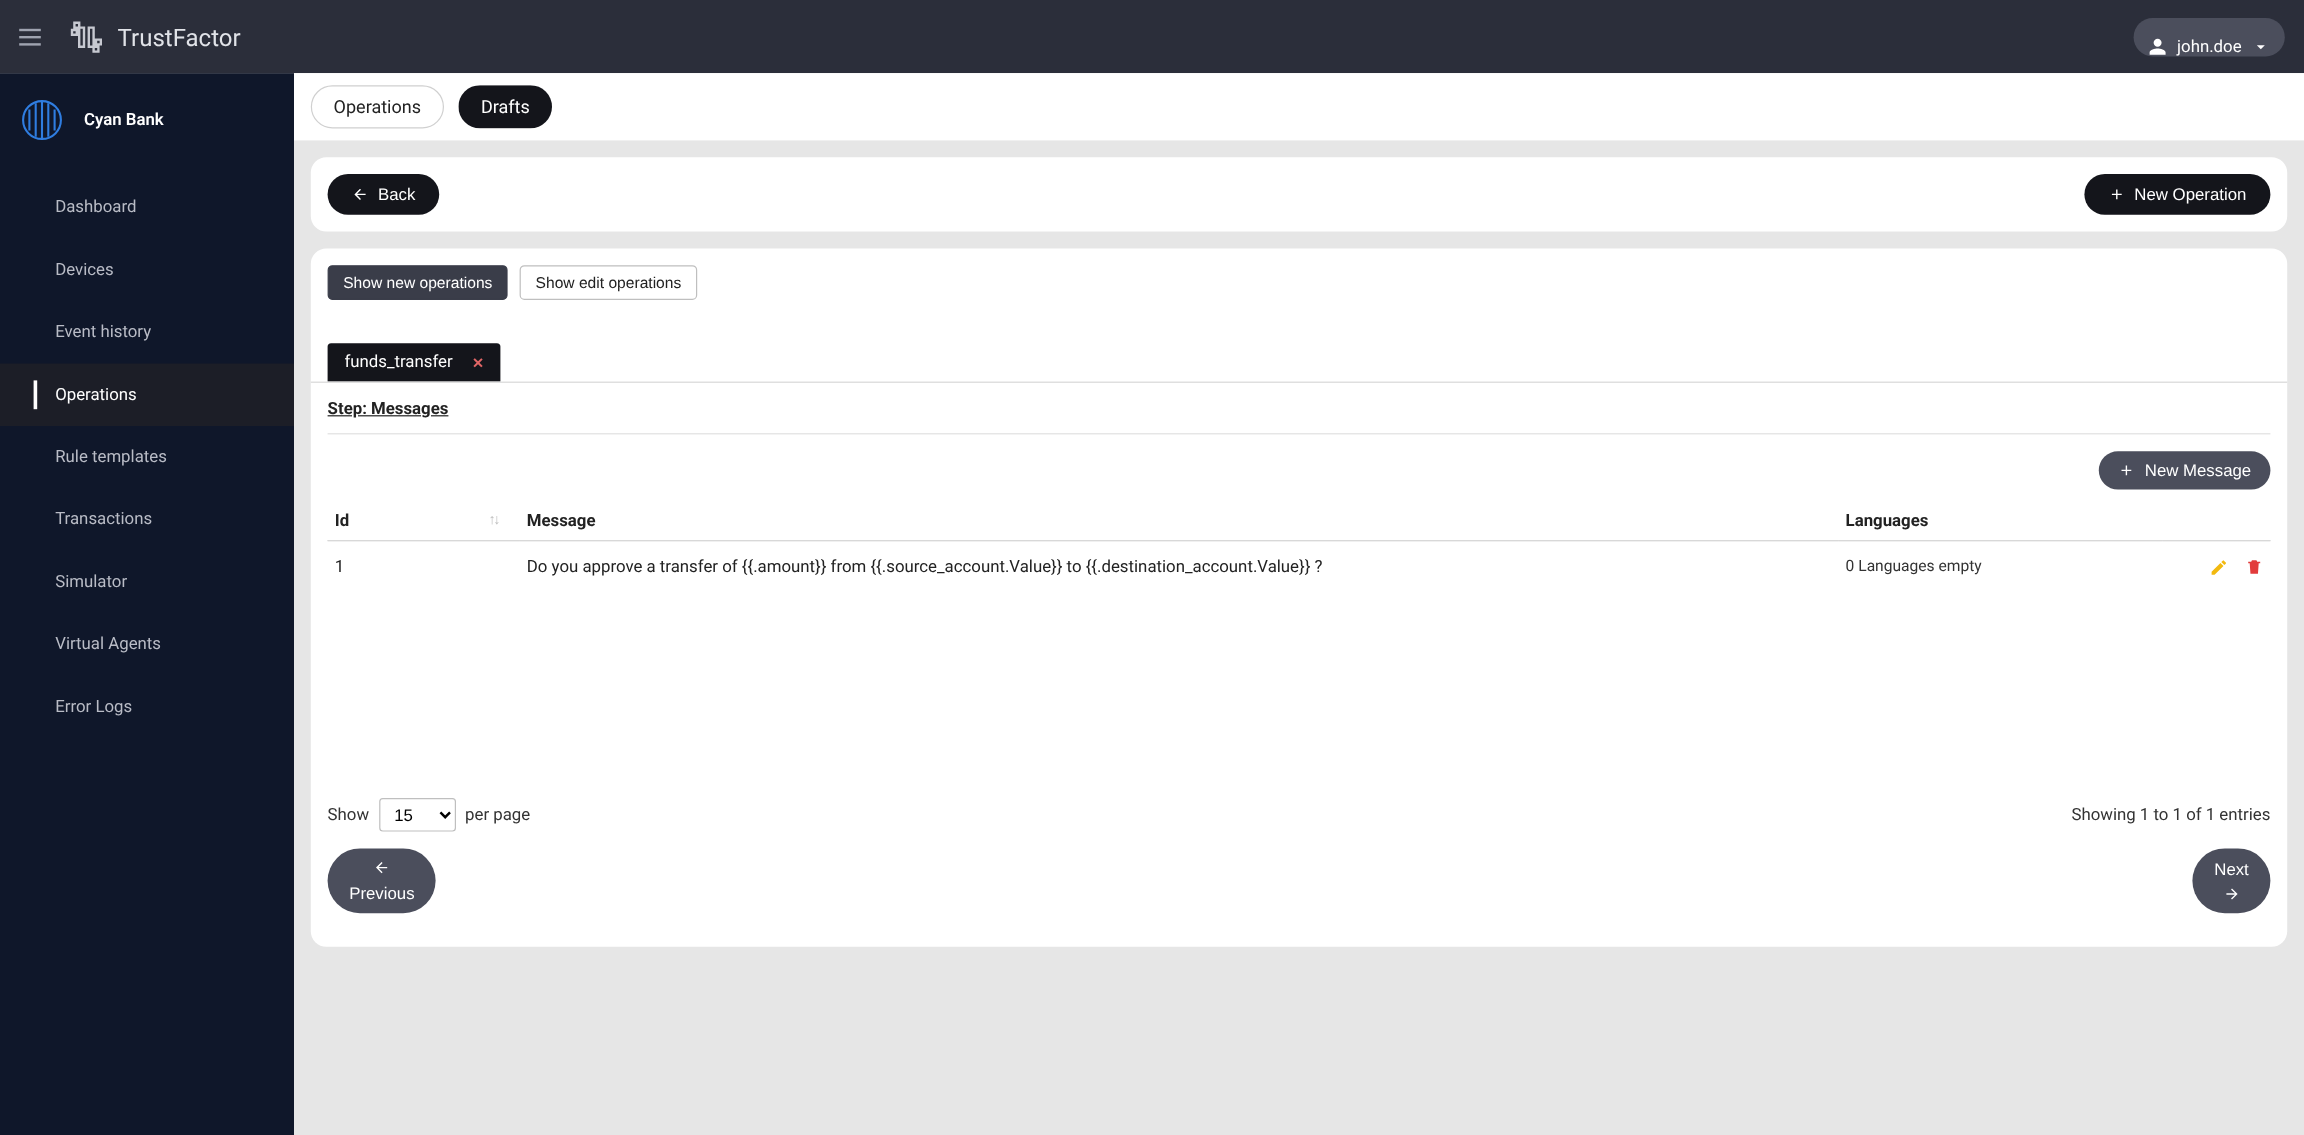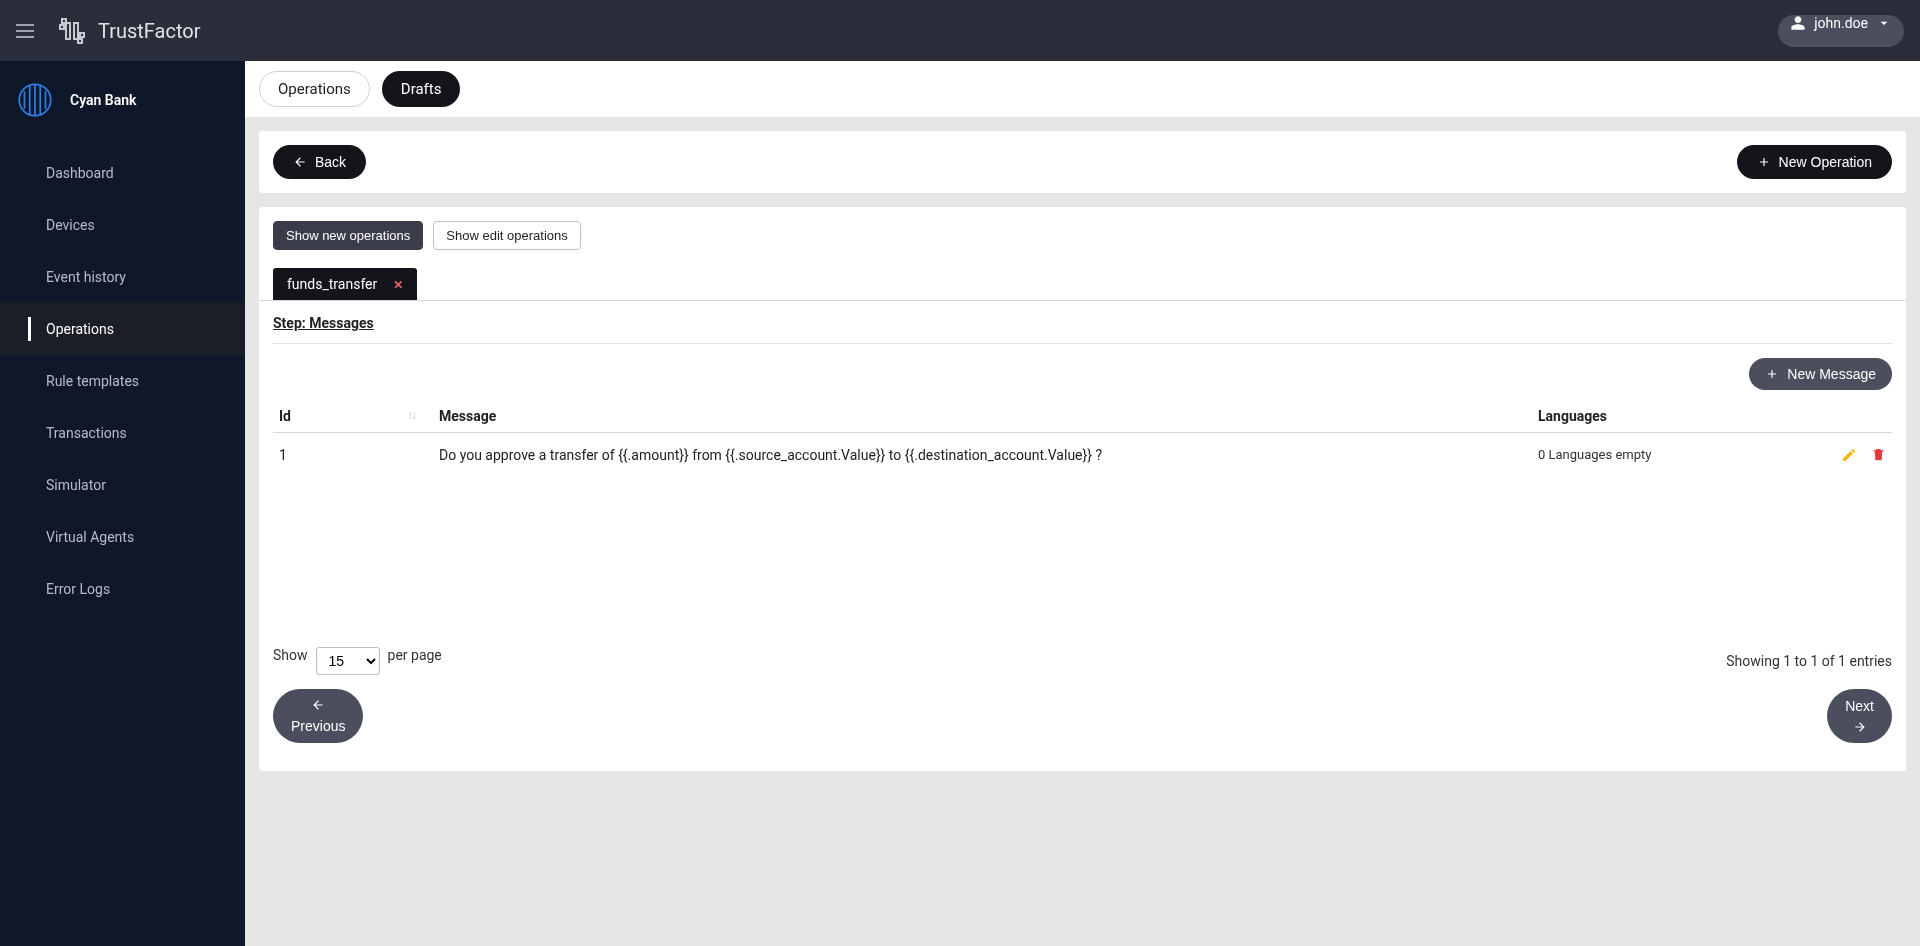--- a/index.html
+++ b/index.html
@@ -7,21 +7,21 @@
 .app { display: flex; flex-direction: column; height: 946px; width: 1920px; }
 
 
 .topbar { background: #2b2e3a; height: 61px; display: flex; align-items: center; padding: 0 16px; justify-content: space-between; }
 .topbar-left { display: flex; align-items: center; gap: 16px; }
 .hamburger { width: 24px; height: 24px; cursor: pointer; display: flex; flex-direction: column; justify-content: center; gap: 4px; }
 .hamburger span { height: 2px; background: #9fa3b0; width: 18px; }
 .logo-wrap { display: flex; align-items: center; gap: 10px; }
 .logo-svg { width: 32px; height: 32px; }
 .brand { color: #e1e3e8; font-size: 20px; font-weight: 400; }
-.user-chip { background: #4b4e5c; color: #fff; border-radius: 18px; height: 32px; display: flex; align-items: flex-start; padding: 0 12px; gap: 8px; cursor: pointer; font-size: 14px; }
+.user-chip { background: #4b4e5c; color: #fff; border-radius: 18px; height: 32px; display: flex; align-items: flex-end; padding: 0 12px; gap: 8px; cursor: pointer; font-size: 14px; }
 .user-chip svg { width: 16px; height: 16px; fill: #fff; }
 .chevron { width: 12px; height: 12px; fill: #fff; }
 
 
 .body { flex: 1; display: flex; min-height: 0; }
 .sidebar { width: 245px; background: #0f172a; display: flex; flex-direction: column; }
 .org { display: flex; align-items: center; gap: 14px; padding: 18px 14px 26px 14px; }
 .org-logo { width: 42px; height: 42px; }
 .org-name { color: #fff; font-size: 14px; font-weight: 600; }
 .nav { list-style: none; }
@@ -32,33 +32,33 @@
 .main { flex: 1; background: #e6e6e6; display: flex; flex-direction: column; min-width: 0; }
 
 
 .tabs-bar { background: #fff; padding: 10px 14px; }
 .pill-tabs { display: flex; gap: 12px; }
 .pill { border-radius: 999px; padding: 8px 18px; font-size: 15px; cursor: pointer; border: 1px solid transparent; }
 .pill.inactive { background: #fff; border-color: #d0d0d0; color: #222; }
 .pill.active { background: #14151b; color: #fff; }
 
 .content { padding: 14px; display: flex; flex-direction: column; gap: 14px; flex: 1; min-height: 0; }
-.card { background: #fff; border-radius: 3px; }
+.card { background: #fff; border-radius: 13px; }
 
 
 .actions-card { display: flex; justify-content: space-between; align-items: center; padding: 14px; }
 .btn { border: none; cursor: pointer; font-size: 14px; border-radius: 999px; display: inline-flex; align-items: center; gap: 8px; }
 .btn-dark { background: #14151b; color: #fff; padding: 9px 20px; }
 .btn-darkgrey { background: #4b4e5c; color: #fff; padding: 8px 16px; border-radius: 999px; font-size: 14px; }
 .btn svg { width: 14px; height: 14px; fill: currentColor; }
 
 
 .panel-card { padding: 0 0 18px 0; display: flex; flex-direction: column; }
 .panel-top { padding: 14px 14px 0 14px; }
-.toggle-row { display: flex; gap: 10px; margin-bottom: 18px; }
+.toggle-row { display: flex; gap: 10px; margin-bottom: 36px; }
 .toggle-btn { font-size: 13px; padding: 6px 12px; border-radius: 4px; cursor: pointer; }
 .toggle-btn.active { background: #3a3d49; color: #fff; border: 1px solid #3a3d49; }
 .toggle-btn.inactive { background: #fff; color: #222; border: 1px solid #bfbfbf; }
 
 .ftab-wrap { display: flex; }
 .ftab { background: #14151b; color: #fff; font-size: 14px; padding: 8px 14px; display: flex; align-items: flex-end; gap: 16px; border-top-left-radius: 3px; border-top-right-radius: 3px; }
 .ftab .close { color: #e06666; font-size: 12px; cursor: pointer; font-weight: bold; }
 .tab-underline { border-bottom: 1px solid #d8d8d8; }
 
 .step-area { padding: 14px 14px 0 14px; }
@@ -79,21 +79,21 @@
 tbody td { font-size: 14px; padding: 14px 6px; vertical-align: top; }
 tbody td.lang-cell { font-size: 13px; color: #333; }
 .row-actions { display: flex; gap: 14px; justify-content: flex-end; }
 .icon-edit { width: 16px; height: 16px; fill: #f2b90f; cursor: pointer; }
 .icon-del { width: 15px; height: 15px; fill: #e23b3b; cursor: pointer; }
 
 .table-spacer { height: 160px; }
 
 
 .footer-1 { display: flex; justify-content: space-between; align-items: center; padding: 10px 14px 14px 14px; font-size: 14px; color: #333; }
-.show-wrap { display: flex; align-items: flex-start; gap: 8px; }
+.show-wrap { display: flex; align-items: center; gap: 8px; }
 .show-wrap select { padding: 4px 18px 4px 8px; font-size: 14px; border: 1px solid #bfbfbf; border-radius: 3px; background: #fff; }
 .footer-2 { display: flex; justify-content: space-between; align-items: center; padding: 0 14px 10px 14px; }
 .pg-btn { background: #4b4e5c; color: #fff; border: none; cursor: pointer; font-size: 14px; border-radius: 999px; padding: 9px 18px; display: inline-flex; align-items: center; gap: 6px; flex-direction: column; }
 .pg-btn svg { width: 14px; height: 14px; fill: #fff; }
 
 
 .main::-webkit-scrollbar { width: 12px; }
 </style>
 </head>
 <body>

